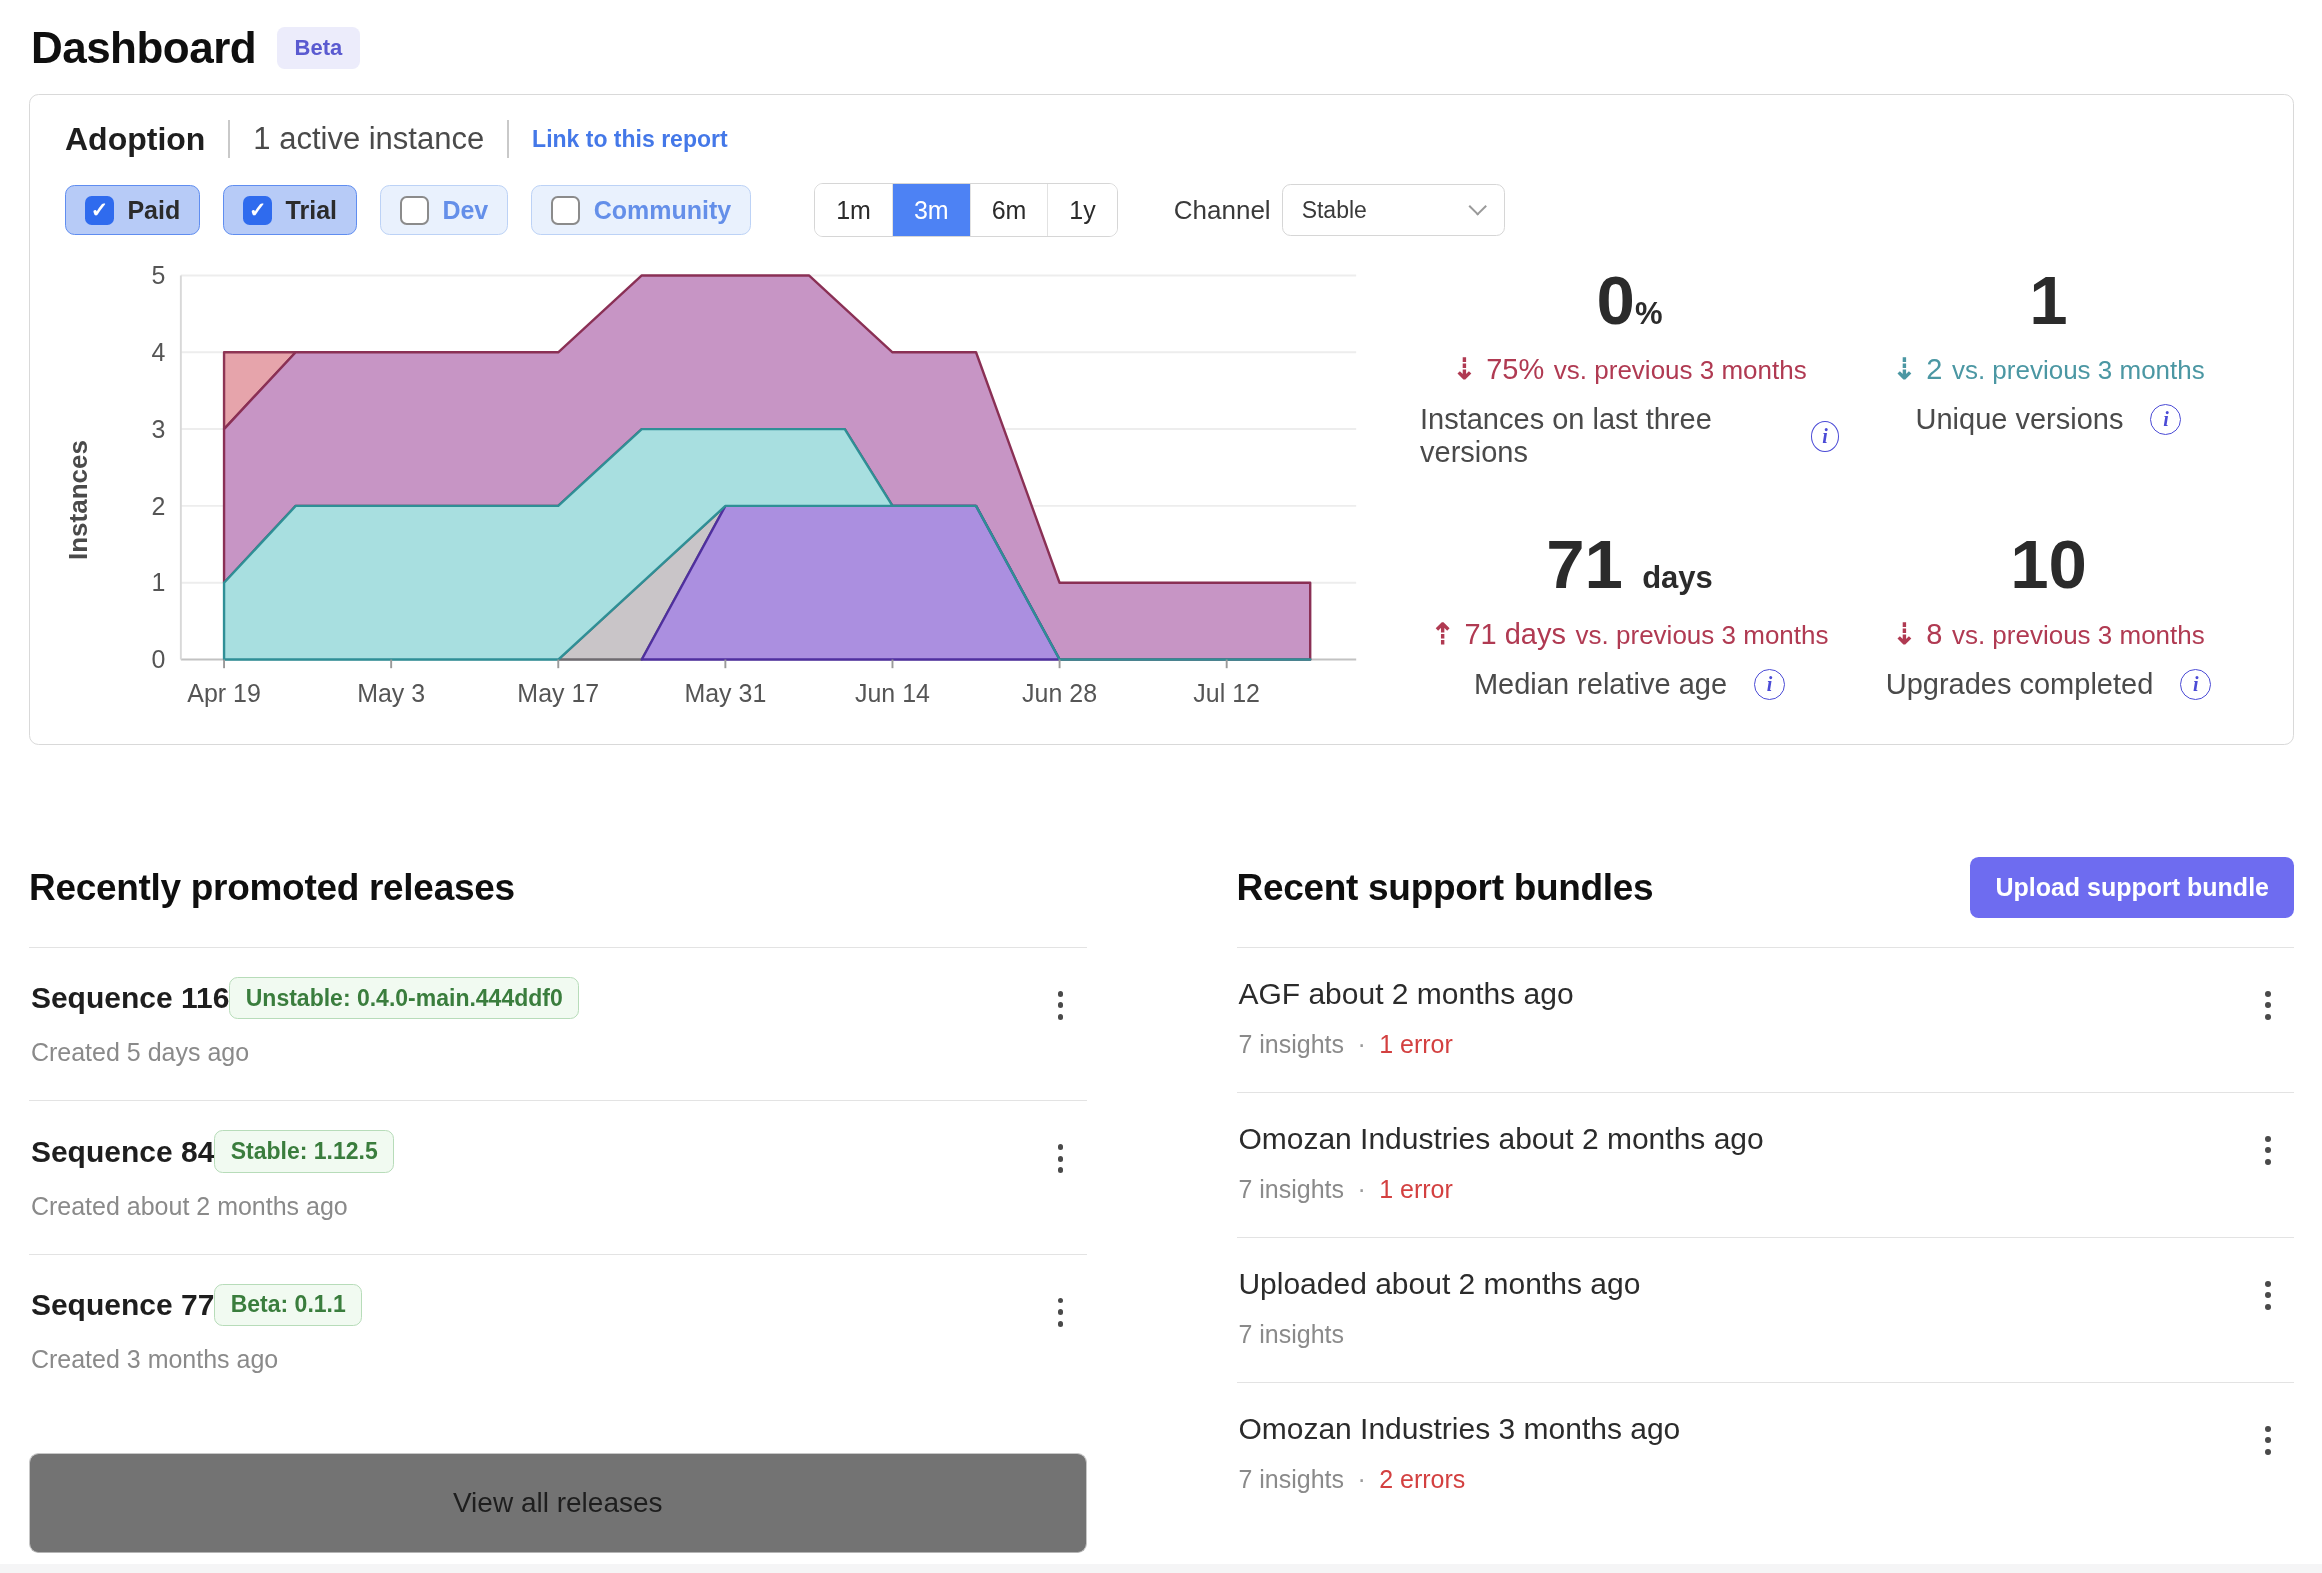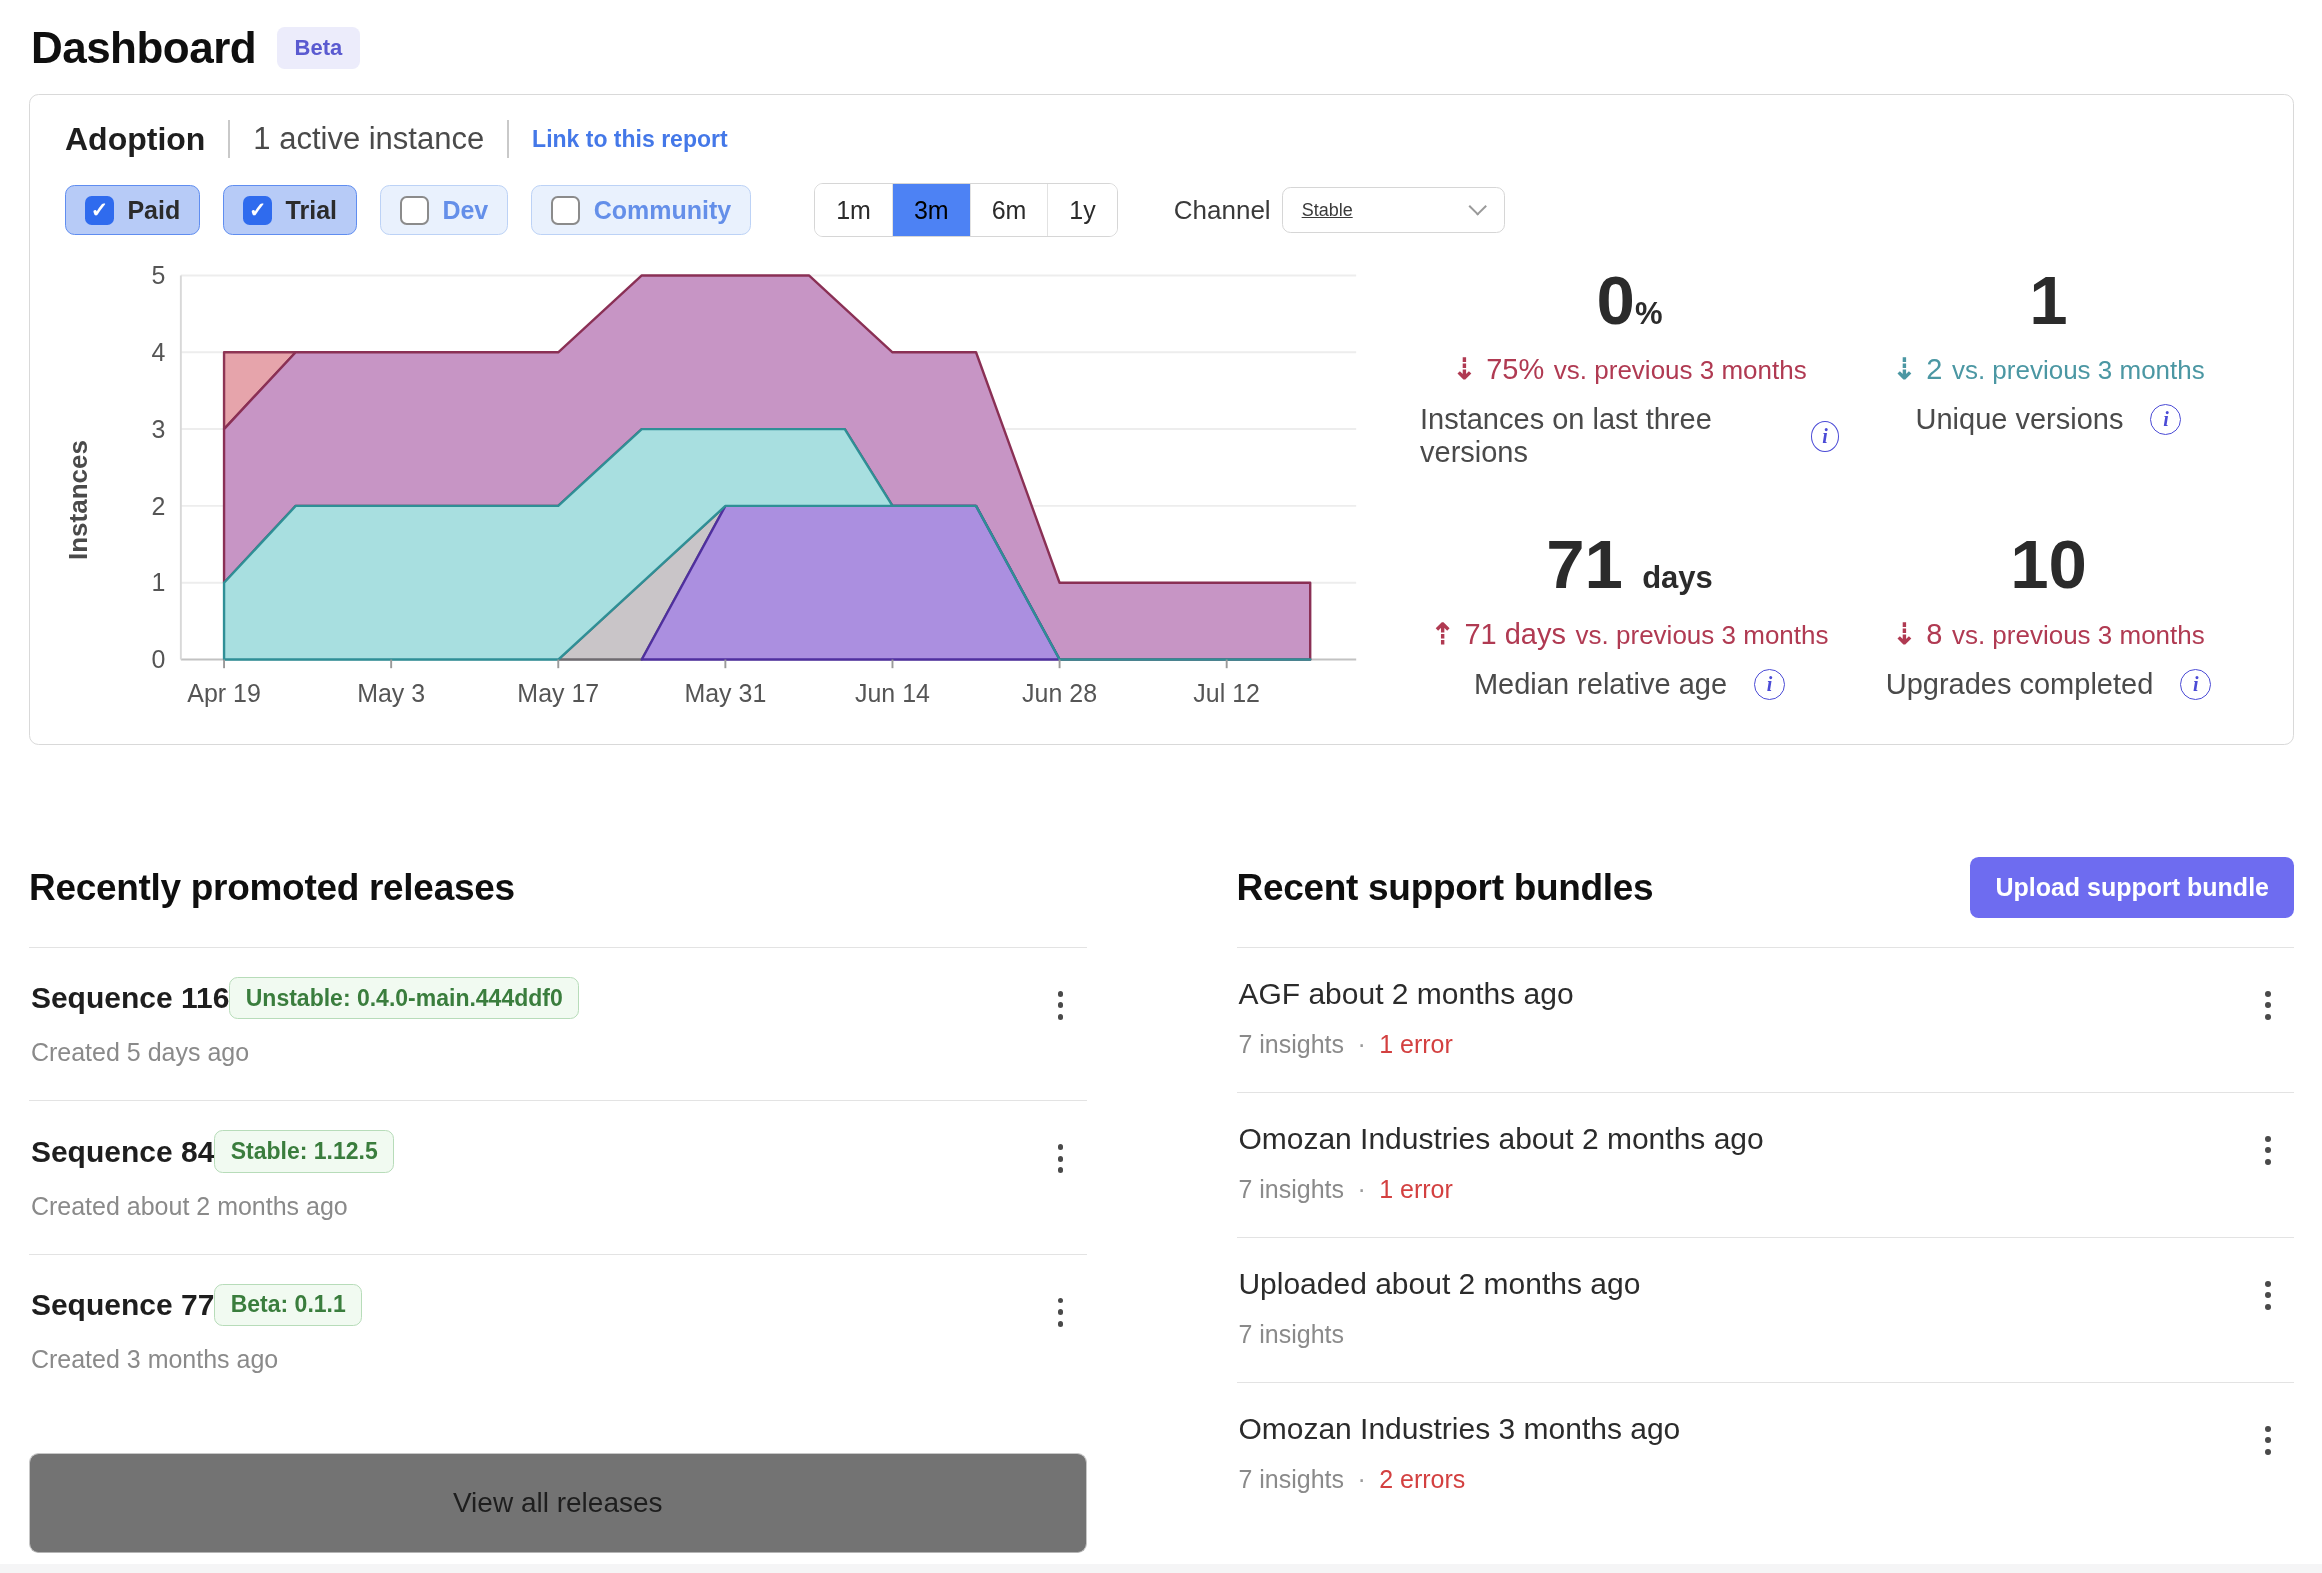--- a/index.html
+++ b/index.html
@@ -30,27 +30,27 @@
   .chk-box { width:29px; height:29px; border-radius:6.7px; display:flex; align-items:center;
     justify-content:center; }
   .checked .chk-box { background:#2f6bee; color:#fff; font-size:21px; font-weight:700; }
   .unchecked .chk-box { background:#fff; border:2.9px solid #8b8b8b; }
 
   .seg-group { display:flex; border:1px solid #d6d6d6; border-radius:9px; overflow:hidden;
     margin-left:40px; background:#fff; }
   .seg-btn { font-size:25px; color:#2b2b2b; padding:11.5px 21px; cursor:pointer; background:#fff;
     border:none; border-left:1px solid #e2e2e2; font-family:inherit; }
   .seg-btn:first-child { border-left:none; }
-  .seg-btn.active { background:#4d82f4; color:#000000; }
+  .seg-btn.active { background:#4d82f4; color:#ffffff; }
 
   .channel-wrap { display:flex; align-items:center; margin-left:56px; gap:11px; }
   .channel-label { font-size:26px; color:#3a3a3a; }
   .channel-select { width:223px; border:1px solid #d6d6d6; border-radius:8.6px; padding:11.5px 19px;
     display:flex; align-items:center; justify-content:space-between; cursor:pointer; }
-  .channel-value { font-size:18px; color:#3a3a3a;text-decoration:underline; }
+  .channel-value { font-size:23px; color:#3a3a3a; }
   .chev { width:13.4px; height:13.4px; border-right:2.9px solid #9a9a9a; border-bottom:2.9px solid #9a9a9a;
     transform:rotate(45deg); margin-top:-5.8px; }
 
   
   .chart-stats { display:flex; margin-top:25px; }
   .chart-wrap { position:relative; padding-left:58px; }
   .y-axis-title { position:absolute; left:-1.9px; top:298px; transform:rotate(-90deg);
     transform-origin:left top; font-size:26px; font-weight:700; color:#4a4a4a; }
   .stats-grid { flex:1; display:grid; grid-template-columns:1fr 1fr; row-gap:61px;
     margin-left:29px; margin-top:3.8px; align-content:start; }

